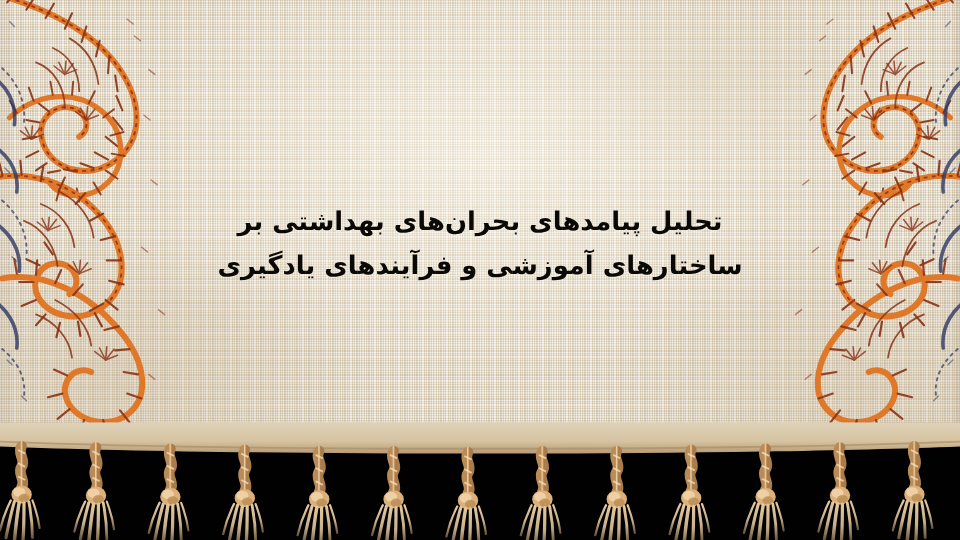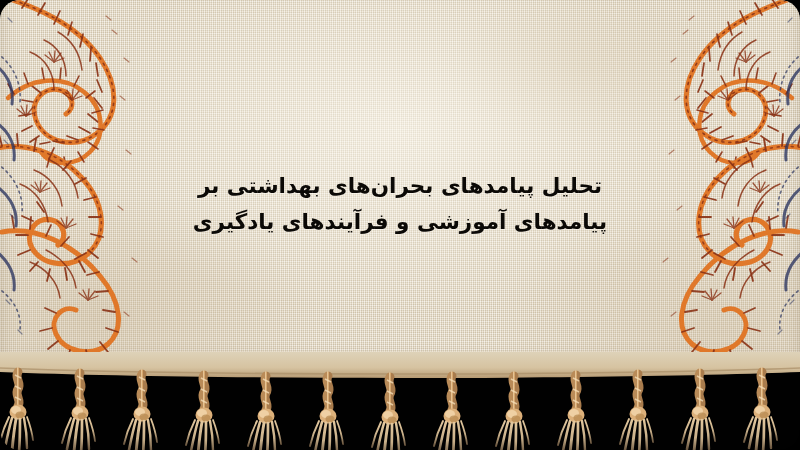--- a/index.html
+++ b/index.html
@@ -6,21 +6,20 @@
   html,body{margin:0;padding:0;background:#000;}
   body{
     font-family:"DejaVu Sans","Liberation Sans",sans-serif;
   }
 
   #slide{
     position:relative;
     width:800px;height:450px;
     overflow:hidden;
     background:#000;
-    border-radius:20px;
   }
 
   
   .fabric{
     position:absolute;
     left:0;top:0;width:800px;height:374px;
     background-color:#e7dcc6;
     background-image:
       
       radial-gradient(ellipse 60% 70% at 50% 35%, rgba(255,252,244,.55), rgba(255,252,244,0) 70%),
@@ -458,21 +457,21 @@
             <path d="M10 214 l4 4"></path>
           <path d="M6 300 l4 4"></path>
             <path d="M18 330 l4 4"></path>
         </g>
       </g>
     </svg>
   </div>
 
   <div class="title-block">
     <span class="title-line">تحلیل پیامدهای بحران‌های بهداشتی بر</span>
-    <span class="title-line">پیامدهای آموزشی و فرآیندهای یادگیری</span>
+    <span class="title-line">ساختارهای آموزشی و فرآیندهای یادگیری</span>
   </div>
 
   <div class="fringe-zone">
     <svg viewBox="0 0 800 98" preserveAspectRatio="none" aria-hidden="true">
       <defs>
         <linearGradient id="cordG" x1="0" y1="0" x2="1" y2="0">
           <stop offset="0%" stop-color="#b98b58"></stop>
           <stop offset="35%" stop-color="#f0d0a2"></stop>
           <stop offset="70%" stop-color="#d8a96f"></stop>
           <stop offset="100%" stop-color="#a97c4d"></stop>

